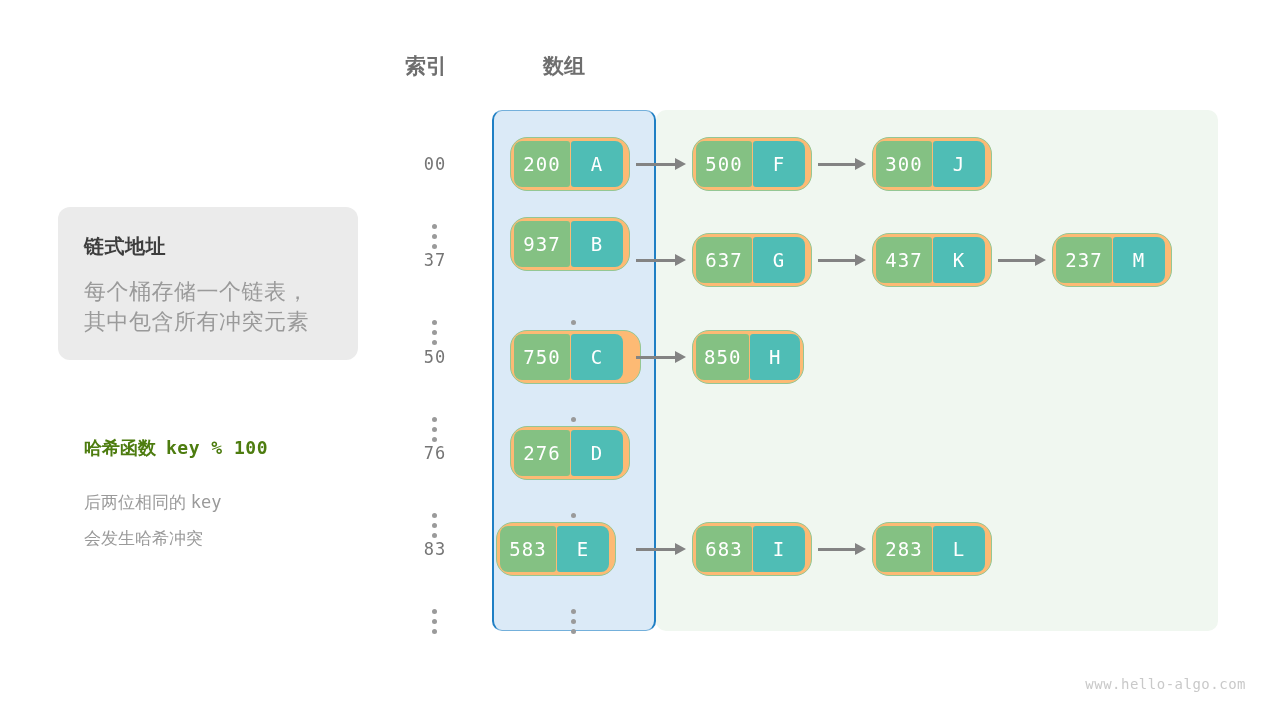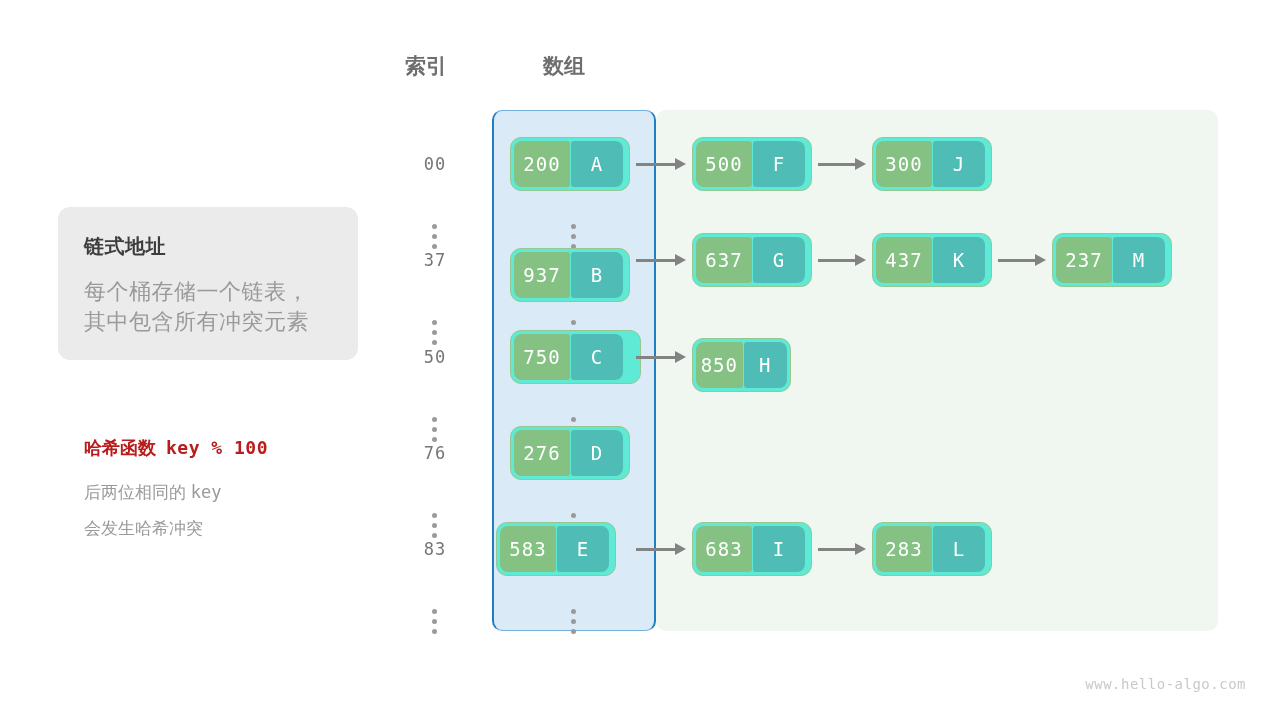--- a/index.html
+++ b/index.html
@@ -67,22 +67,22 @@
   
   .hashblock {
     position: absolute;
     left: 84px;
     top: 436px;
     width: 300px;
   }
   .hash-title {
     font-size: 18px;
     font-weight: bold;
-    color: #b91c1c;
-    margin-bottom: 14px;
+    color: #4d7c0f;
+    margin-bottom: 24px;
     white-space: nowrap;
   }
   .hash-title .mono {
     font-family: "DejaVu Sans Mono", "Liberation Mono", monospace;
     font-weight: bold;
     font-size: 18px;
     letter-spacing: 0.5px;
   }
   .hash-line {
     font-size: 17px;
@@ -144,23 +144,23 @@
     background: #9a9a9a;
     margin-bottom: 5px;
   }
   .vdots i:last-child { margin-bottom: 0; }
 
   
   .node {
     position: absolute;
     height: 54px;
     display: flex;
-    background: #5eead4;
+    background: #fdba74;
     border: 1.6px solid #94c794;
-    border-radius: 11px;
+    border-radius: 17px;
     padding: 3px;
     box-sizing: border-box;
   }
   .cell {
     display: flex;
     align-items: center;
     justify-content: center;
     color: #ffffff;
     font-family: "DejaVu Sans Mono", "Liberation Mono", monospace;
     font-size: 19px;
@@ -259,21 +259,21 @@
         <i></i>
         <i></i>
         <i></i>
       </div>
       <div class="vdots" style="left: 571px; top: 224px;">
         <i></i>
         <i></i>
         <i></i>
       </div>
       <div class="index-label" style="top: 250px;">37</div>
-      <div class="node" style="left: 510px; top: 248px; width: 120px;">
+      <div class="node" style="left: 510px; top: 217px; width: 120px;">
         <div class="cell cell-key">937</div>
         <div class="cell cell-val">B</div>
       </div>
       <div class="node" style="left: 692px; top: 233px; width: 120px;">
         <div class="cell cell-key">637</div>
         <div class="cell cell-val">G</div>
       </div>
       <div class="arrow" style="left: 636px; top: 254px; width: 50px;">
         <div class="shaft"></div>
         <div class="head"></div>
@@ -302,21 +302,21 @@
       <div class="vdots" style="left: 571px; top: 320px;">
         <i></i>
         <i></i>
         <i></i>
       </div>
       <div class="index-label" style="top: 347px;">50</div>
       <div class="node" style="left: 510px; top: 330px; width: 131px;">
         <div class="cell cell-key">750</div>
         <div class="cell cell-val">C</div>
       </div>
-      <div class="node" style="left: 692px; top: 330px; width: 99px; margin-top: 8px;">
+      <div class="node" style="left: 692px; top: 330px; width: 112px;">
         <div class="cell cell-key">850</div>
         <div class="cell cell-val">H</div>
       </div>
       <div class="arrow" style="left: 636px; top: 351px; width: 50px;">
         <div class="shaft"></div>
         <div class="head"></div>
       </div>
       <div class="vdots" style="left: 432px; top: 417px;">
         <i></i>
         <i></i>

